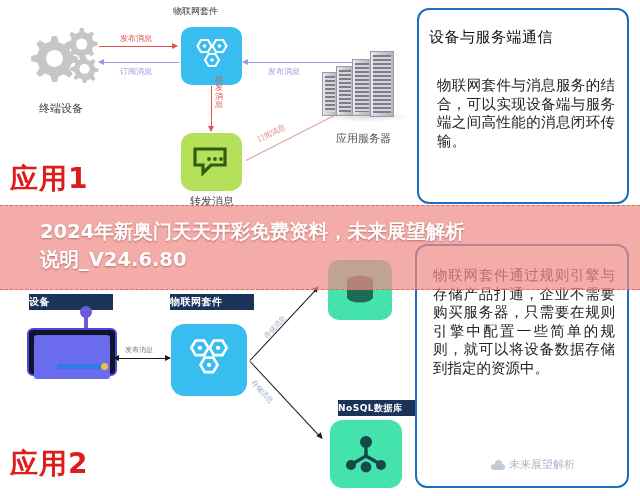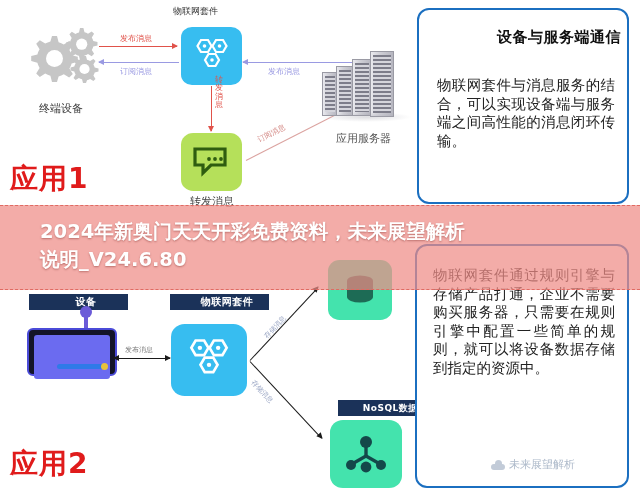--- a/index.html
+++ b/index.html
@@ -41,29 +41,29 @@
   .arrow-h{position:absolute;height:1px;}
   .arrow-h .head{position:absolute;top:-3px;width:0;height:0;border-top:3.5px solid transparent;border-bottom:3.5px solid transparent;}
   .arrow-v{position:absolute;width:1px;}
   .arrow-v .head{position:absolute;left:-3px;width:0;height:0;border-left:3.5px solid transparent;border-right:3.5px solid transparent;}
   .diag{position:absolute;transform-origin:0 50%;height:1px;}
   .diag .head{position:absolute;right:-1px;top:-3px;width:0;height:0;
       border-top:3.5px solid transparent;border-bottom:3.5px solid transparent;}
 
   
   .card{position:absolute;background:#fff;border:2.5px solid #1b6fc0;border-radius:12px;box-sizing:border-box;}
-  .card-title{font-size:15px;font-weight:bold;color:#111;text-align:right;letter-spacing:.5px;}
+  .card-title{font-size:15px;font-weight:normal;color:#111;text-align:left;letter-spacing:.5px;}
   .card-body{font-size:14.5px;color:#222;line-height:1.28;letter-spacing:0px;text-align:justify;}
 
   
   .applabel{position:absolute;color:#e01b1b;font-size:28px;font-weight:bold;letter-spacing:1px;}
 
   
   .tag{position:absolute;background:#1b3259;color:#fff;font-size:10px;font-weight:bold;
-       text-align:center;line-height:16px;height:16px;letter-spacing:.5px;padding-left:15px;}
+       text-align:left;line-height:16px;height:16px;letter-spacing:.5px;}
 
   
   .monitor{position:absolute;background:#131428;border-radius:6px;border:2px solid #4b4bd8;}
   .screen{position:absolute;left:5px;top:5px;right:5px;height:44px;background:#6b6bf0;border-radius:3px;}
   .mbar{position:absolute;left:28px;bottom:5px;width:48px;height:5px;background:#2f7ae8;border-radius:3px;}
   .mdot{position:absolute;right:7px;bottom:4px;width:7px;height:7px;border-radius:50%;background:#e8c23c;}
   .antenna{position:absolute;background:#6b5bd8;}
   .antball{position:absolute;width:12px;height:12px;border-radius:50%;background:#6b5bd8;}
 
   

